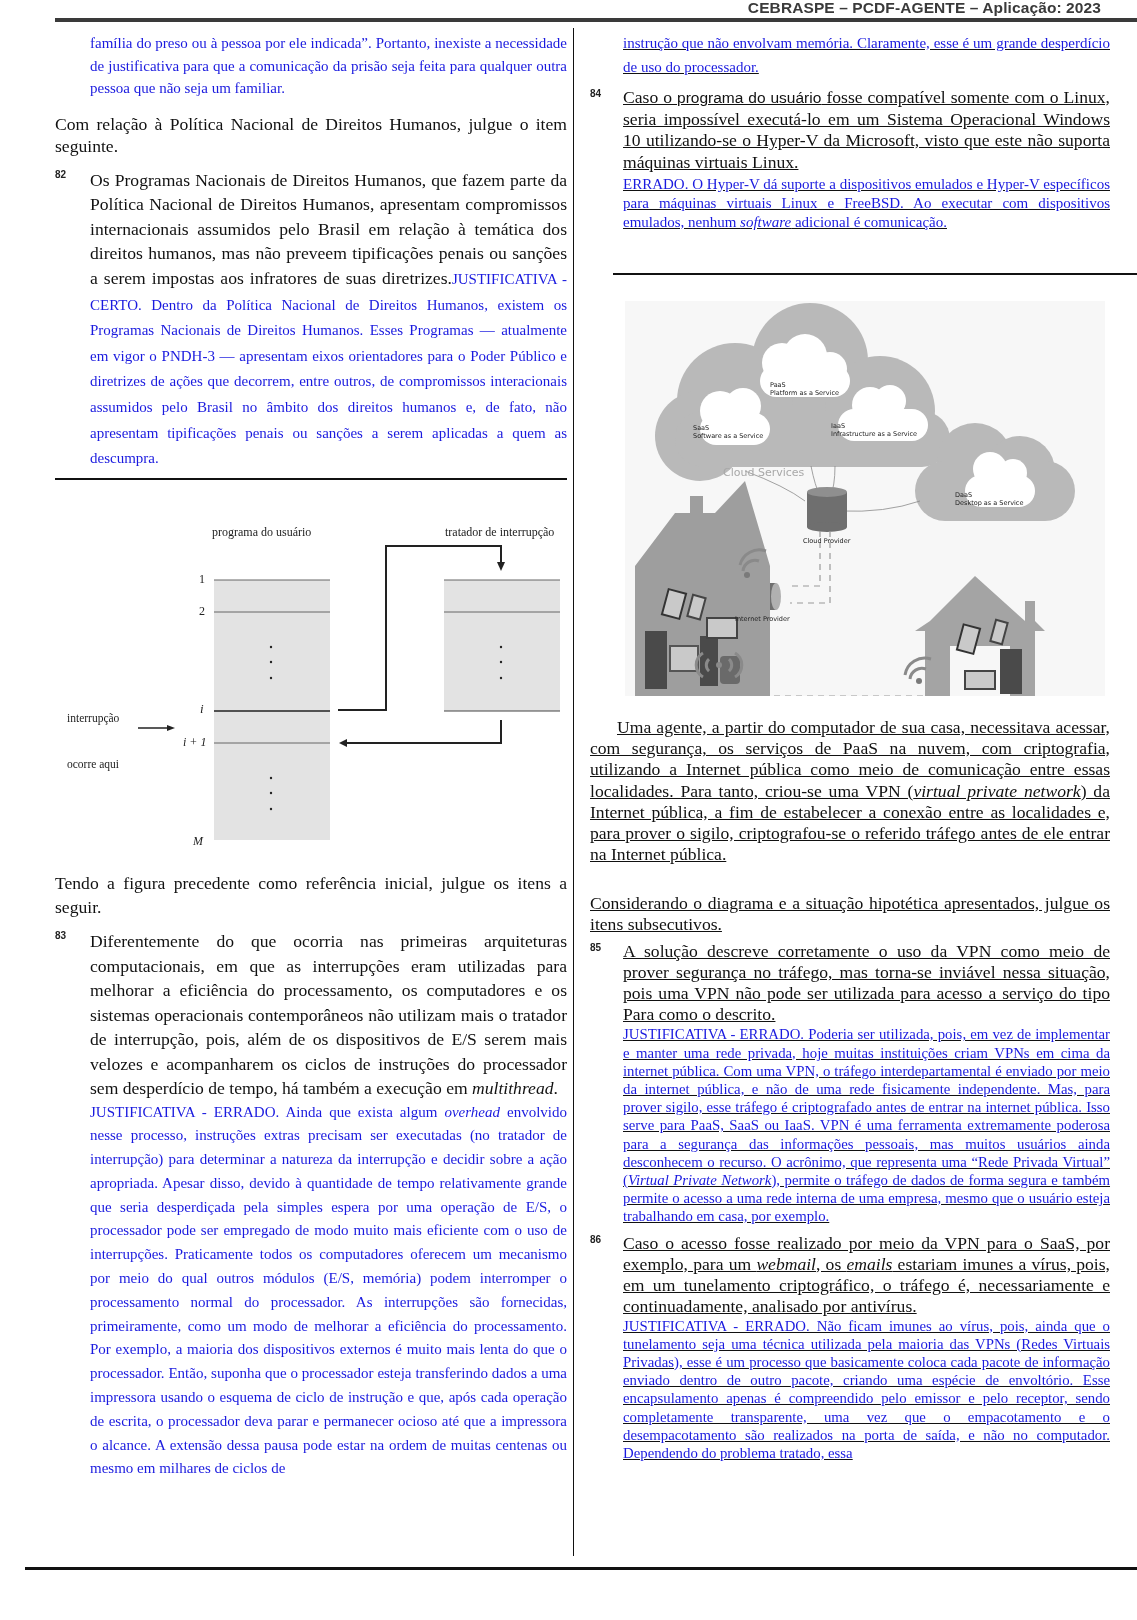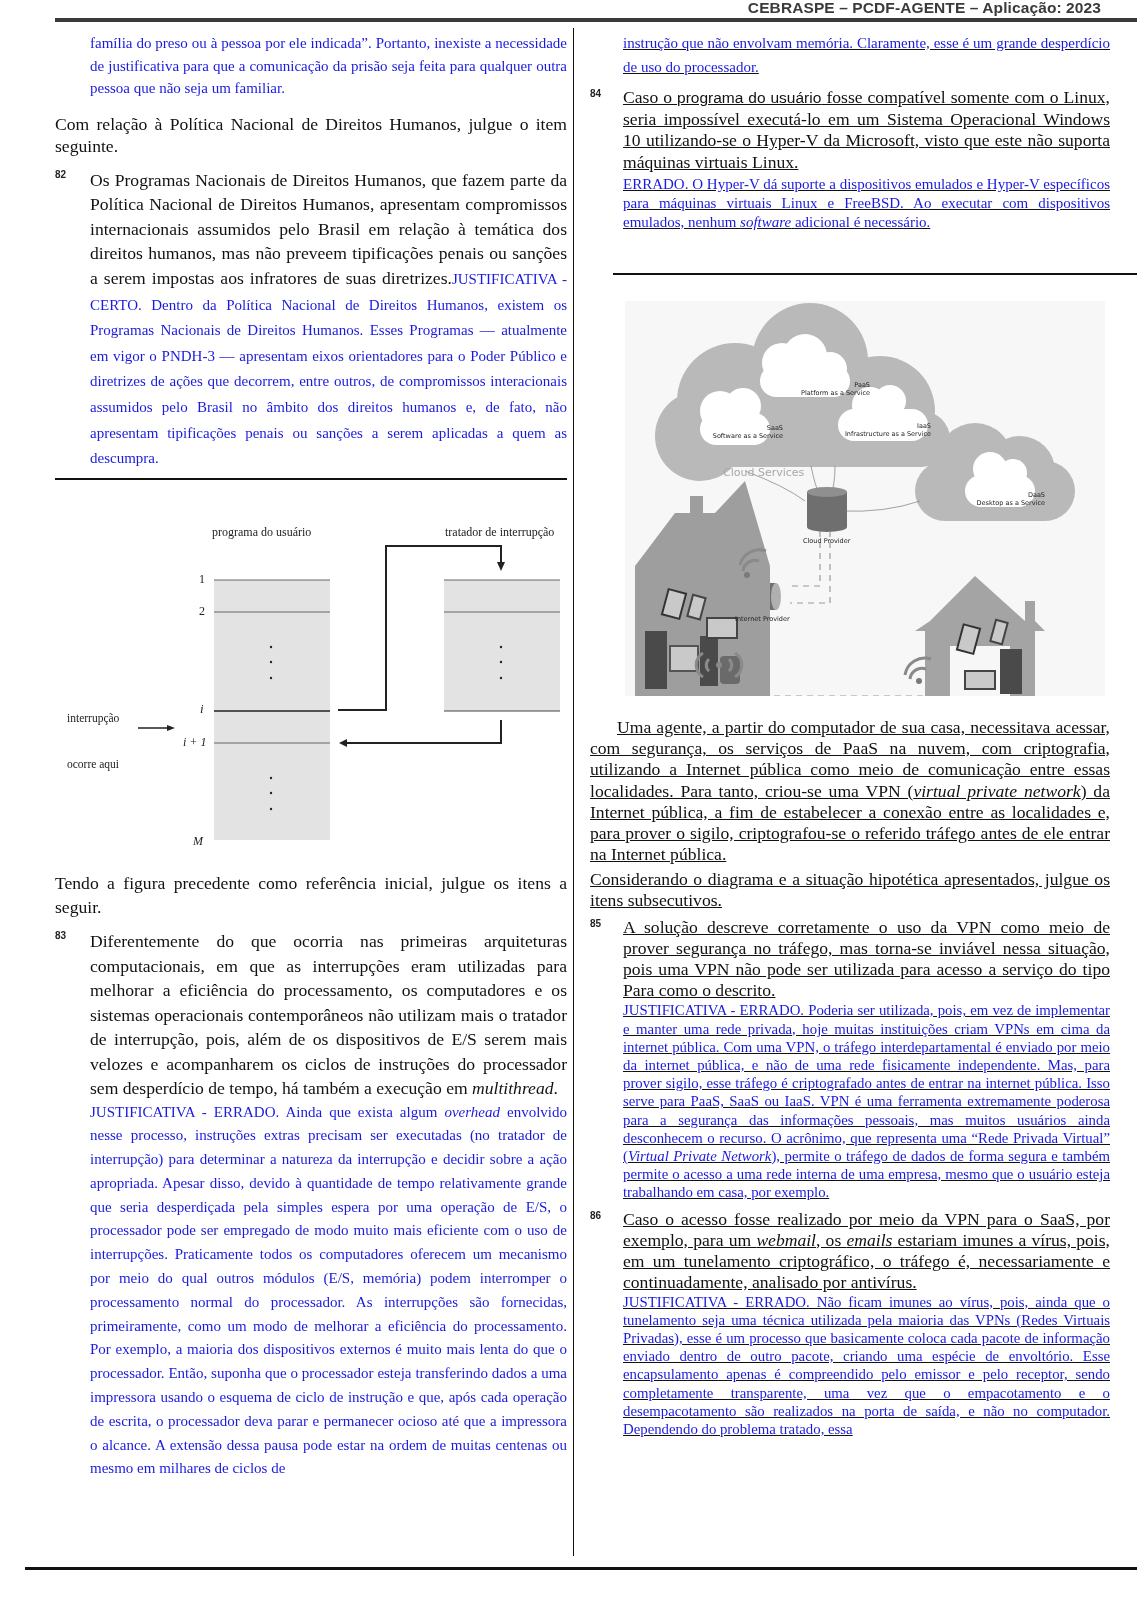--- a/index.html
+++ b/index.html
@@ -17,21 +17,21 @@
   .p { margin:0; text-align:justify; }
   .justif { font-size:15px; line-height:21.3px; }
   .body-text { font-size:17.6px; line-height:22.6px; }
   .item { position:relative; padding-left:35px; }
   .item-num { position:absolute; left:0; top:1px; font-family:"Liberation Sans", "DejaVu Sans", sans-serif;
               font-weight:bold; font-size:10px; color:#222; }
   .rule { position:absolute; height:1.5px; background:#111; }
   .mono-sans { font-family:"Liberation Sans", "DejaVu Sans", sans-serif; font-size:15.5px; }
   em { font-style:italic; }
   .diagram-label { position:absolute; font-family:"Liberation Serif", serif; font-size:12px; color:#222; white-space:nowrap; }
-  .small-label { position:absolute; font-family:"DejaVu Sans", sans-serif; font-size:6.5px; color:#222; text-align:right; white-space:nowrap; line-height:8px; }
+  .small-label { position:absolute; font-family:"DejaVu Sans", sans-serif; font-size:6.5px; color:#222; text-align:left; white-space:nowrap; line-height:8px; }
 </style>
 </head>
 <body>
 
 <div>
   <div class="header-title">CEBRASPE – PCDF-AGENTE – Aplicação: 2023</div>
   <div class="top-rule"></div>
 </div>
 
 <div class="col-divider"></div>
@@ -102,21 +102,21 @@
     <p class="p blue justif" style="line-height:23.8px;"><span>JUSTIFICATIVA - ERRADO. Ainda que exista algum </span><em>overhead</em><span> envolvido nesse processo, instruções extras precisam ser executadas (no tratador de interrupção) para determinar a natureza da interrupção e decidir sobre a ação apropriada. Apesar disso, devido à quantidade de tempo relativamente grande que seria desperdiçada pela simples espera por uma operação de E/S, o processador pode ser empregado de modo muito mais eficiente com o uso de interrupções. Praticamente todos os computadores oferecem um mecanismo por meio do qual outros módulos (E/S, memória) podem interromper o processamento normal do processador. As interrupções são fornecidas, primeiramente, como um modo de melhorar a eficiência do processamento. Por exemplo, a maioria dos dispositivos externos é muito mais lenta do que o processador. Então, suponha que o processador esteja transferindo dados a uma impressora usando o esquema de ciclo de instrução e que, após cada operação de escrita, o processador deva parar e permanecer ocioso até que a impressora o alcance. A extensão dessa pausa pode estar na ordem de muitas centenas ou mesmo em milhares de ciclos de</span></p>
   </div>
 </div>
 
 <div class="col right-col" style="top:32px;">
   <p class="p blue justif" style="padding-left:33px; line-height:23.5px;">instrução que não envolvam memória. Claramente, esse é um grande desperdício de uso do processador.</p>
 
   <div class="item" style="margin-top:8px; padding-left:33px;">
     <span class="item-num">84</span>
     <p class="p body-text" style="line-height:21.5px;"><span>Caso o </span><span class="mono-sans">programa do usuário</span><span> fosse compatível somente com o Linux, seria impossível executá-lo em um Sistema Operacional Windows 10 utilizando-se o Hyper-V da Microsoft, visto que este não suporta máquinas virtuais Linux.</span></p>
-    <p class="p blue justif" style="line-height:19.2px; margin-top:2px;"><span>ERRADO. O Hyper-V dá suporte a dispositivos emulados e Hyper-V específicos para máquinas virtuais Linux e FreeBSD. Ao executar com dispositivos emulados, nenhum </span><em>software</em><span> adicional é necessário.</span></p>
+    <p class="p blue justif" style="line-height:19.2px; margin-top:2px;"><span>ERRADO. O Hyper-V dá suporte a dispositivos emulados e Hyper-V específicos para máquinas virtuais Linux e FreeBSD. Ao executar com dispositivos emulados, nenhum </span><em>software</em><span> adicional é comunicação.</span></p>
   </div>
 </div>
 
 <div class="rule" style="left:613px; right:0; top:273px;"></div>
 
 <div style="position:absolute; left:625px; top:301px; width:480px; height:395px; background:#f7f7f7;">
   <svg width="480" height="395" viewBox="0 0 480 395">
 
     <g fill="#b9b9b9">
       <circle cx="185" cy="60" r="58"></circle>
@@ -221,21 +221,21 @@
       <div>DaaS</div>
       <div>Desktop as a Service</div>
     </div>
   <div class="small-label" style="left:98px; top:168px; font-size:11px; color:#a8a8a8;">Cloud Services</div>
   <div class="small-label" style="left:178px; top:236px;">Cloud Provider</div>
   <div class="small-label" style="left:110px; top:314px;">Internet Provider</div>
 </div>
 
 <div class="col right-col" style="top:717px;">
   <p class="p body-text" style="text-indent:27px; line-height:21.2px;"><span>Uma agente, a partir do computador de sua casa, necessitava acessar, com segurança, os serviços de PaaS na nuvem, com criptografia, utilizando a Internet pública como meio de comunicação entre essas localidades. Para tanto, criou-se uma VPN (</span><em>virtual private network</em><span>) da Internet pública, a fim de estabelecer a conexão entre as localidades e, para prover o sigilo, criptografou-se o referido tráfego antes de ele entrar na Internet pública.</span></p>
-  <p class="p body-text" style="margin-top:4px; line-height:20.5px;">Considerando o diagrama e a situação hipotética apresentados, julgue os itens subsecutivos.</p>
+  <p class="p body-text" style="margin-top:28px; line-height:20.5px;">Considerando o diagrama e a situação hipotética apresentados, julgue os itens subsecutivos.</p>
 
   <div class="item" style="margin-top:7px; padding-left:33px;">
     <span class="item-num">85</span>
     <p class="p body-text" style="line-height:21px;">A solução descreve corretamente o uso da VPN como meio de prover segurança no tráfego, mas torna-se inviável nessa situação, pois uma VPN não pode ser utilizada para acesso a serviço do tipo Para como o descrito.</p>
     <p class="p blue justif" style="line-height:18.2px; font-size:14.8px;"><span>JUSTIFICATIVA - ERRADO. Poderia ser utilizada, pois, em vez de implementar e manter uma rede privada, hoje muitas instituições criam VPNs em cima da internet pública. Com uma VPN, o tráfego interdepartamental é enviado por meio da internet pública, e não de uma rede fisicamente independente. Mas, para prover sigilo, esse tráfego é criptografado antes de entrar na internet pública. Isso serve para PaaS, SaaS ou IaaS. VPN é uma ferramenta extremamente poderosa para a segurança das informações pessoais, mas muitos usuários ainda desconhecem o recurso. O acrônimo, que representa uma “Rede Privada Virtual” (</span><em>Virtual Private Network</em><span>), permite o tráfego de dados de forma segura e também permite o acesso a uma rede interna de uma empresa, mesmo que o usuário esteja trabalhando em casa, por exemplo.</span></p>
   </div>
 
   <div class="item" style="margin-top:7px; padding-left:33px;">
     <span class="item-num">86</span>
     <p class="p body-text" style="line-height:21px;"><span>Caso o acesso fosse realizado por meio da VPN para o SaaS, por exemplo, para um </span><em>webmail</em><span>, os </span><em>emails</em><span> estariam imunes a vírus, pois, em um tunelamento criptográfico, o tráfego é, necessariamente e continuadamente, analisado por antivírus.</span></p>

